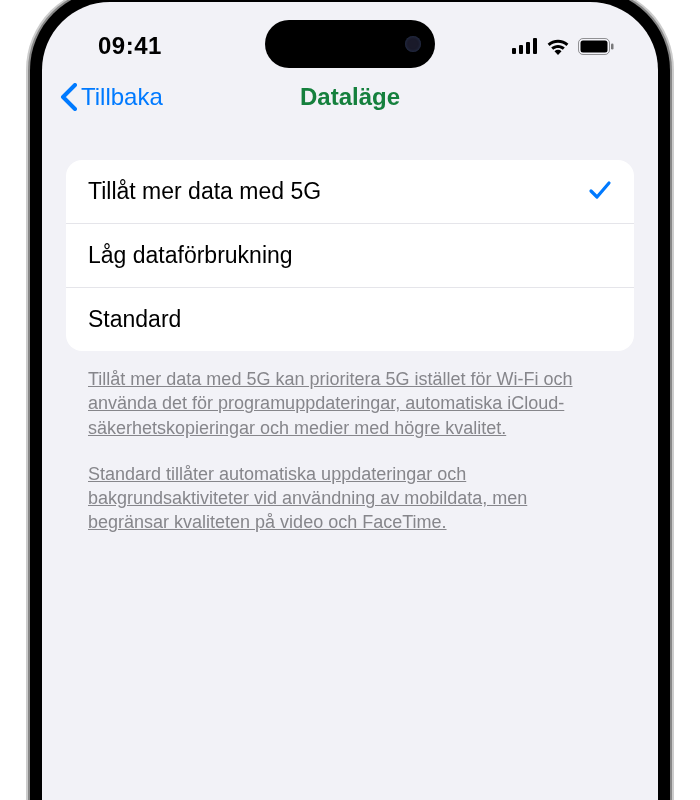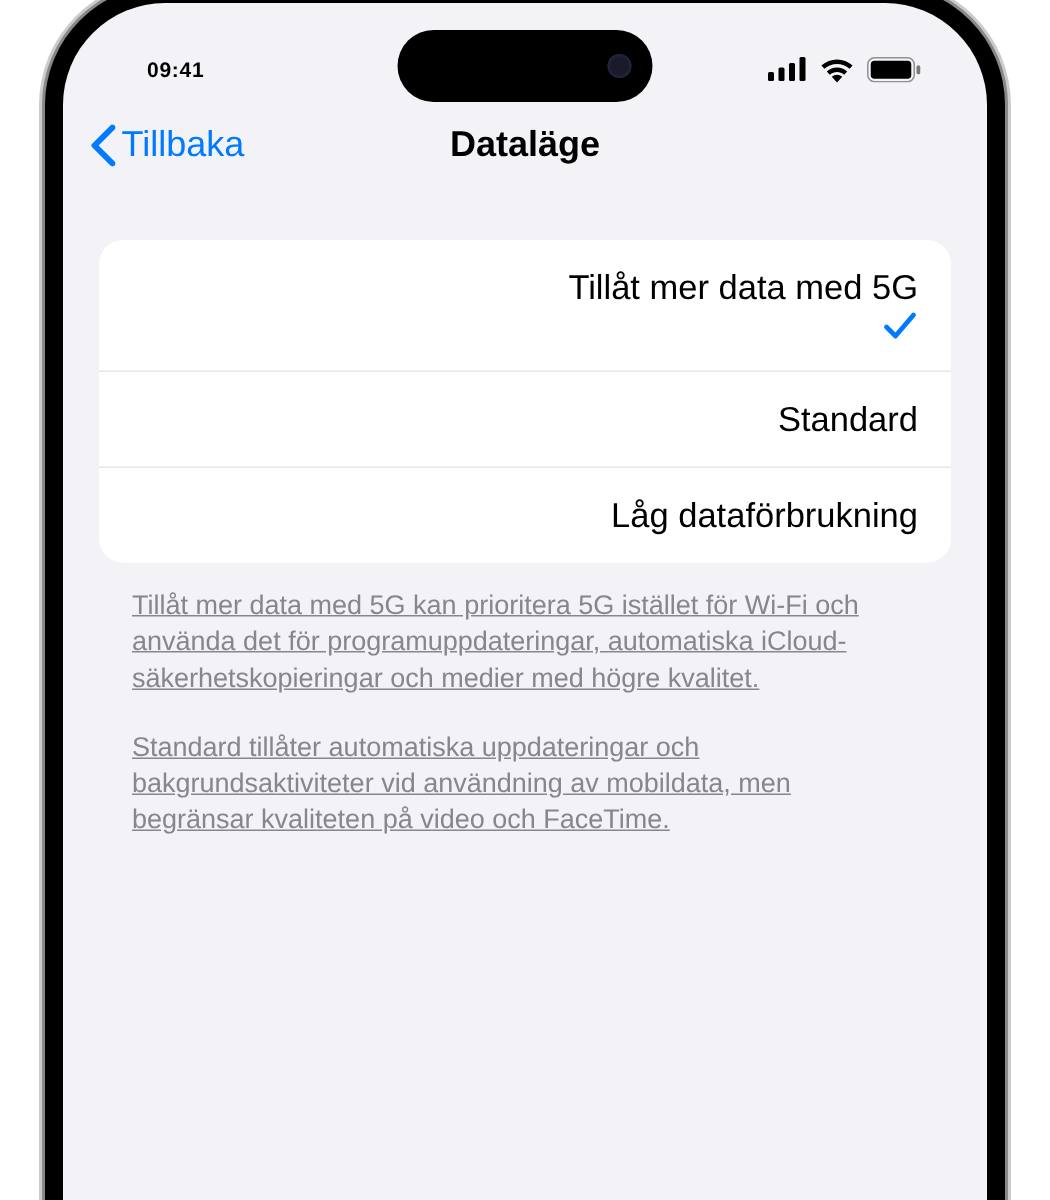--- a/index.html
+++ b/index.html
@@ -59,21 +59,21 @@
       box-shadow: inset 0 0 3px #2a3a5a;
     }
     .status-bar {
       display: flex;
       justify-content: space-between;
       align-items: center;
       padding: 24px 44px 0 56px;
       height: 64px;
     }
     .status-time {
-      font-size: 14px;
+      font-size: 24px;
       font-weight: 600;
       color: #000;
       letter-spacing: 0.5px;
     }
     .status-icons {
       display: flex;
       align-items: center;
       gap: 8px;
     }
     .signal-icon, .wifi-icon, .battery-icon {
@@ -96,42 +96,41 @@
       position: absolute;
       left: 18px;
     }
     .back-chevron {
       display: flex;
       align-items: center;
     }
     .nav-title {
       font-size: 24px;
       font-weight: 600;
-      color: #000000;
+      color: #15803d;
       position: absolute;
       left: 50%;
       transform: translateX(-50%);
     }
     .content {
       padding: 36px 24px 0 24px;
     }
     .list-group {
       background: #fff;
       border-radius: 16px;
       overflow: hidden;
     }
     .list-item {
       display: flex;
-      align-items: flex-end;
+      align-items: flex-start;
       justify-content: space-between;
       padding: 18px 22px;
       border-bottom: 1px solid #e5e5ea;
       font-size: 23px;
       color: #000;
-      flex-direction: column;
     }
     .list-item:last-child {
       border-bottom: none;
     }
     .checkmark {
       color: #007aff;
       display: flex;
       align-items: center;
     }
     .footer-text {
@@ -198,24 +197,24 @@
       <div class="list-group">
         <div class="list-item">
           <span>Tillåt mer data med 5G</span>
           <span class="checkmark">
             <svg width="24" height="24" viewBox="0 0 24 24">
               <path d="M3 13 L9 19 L21 5" stroke="#007aff" stroke-width="3.2" fill="none" stroke-linecap="round" stroke-linejoin="round"></path>
             </svg>
           </span>
         </div>
         <div class="list-item">
-          <span>Standard</span>
+          <span>Låg dataförbrukning</span>
         </div>
         <div class="list-item">
-          <span>Låg dataförbrukning</span>
+          <span>Standard</span>
         </div>
       </div>
 
       <div class="footer-text">
         <p>Tillåt mer data med 5G kan prioritera 5G istället för Wi-Fi och använda det för programuppdateringar, automatiska iCloud-säkerhetskopieringar och medier med högre kvalitet.</p>
         <p>Standard tillåter automatiska uppdateringar och bakgrundsaktiviteter vid användning av mobildata, men begränsar kvaliteten på video och FaceTime.</p>
       </div>
     </div>
   </div>
 </div>

